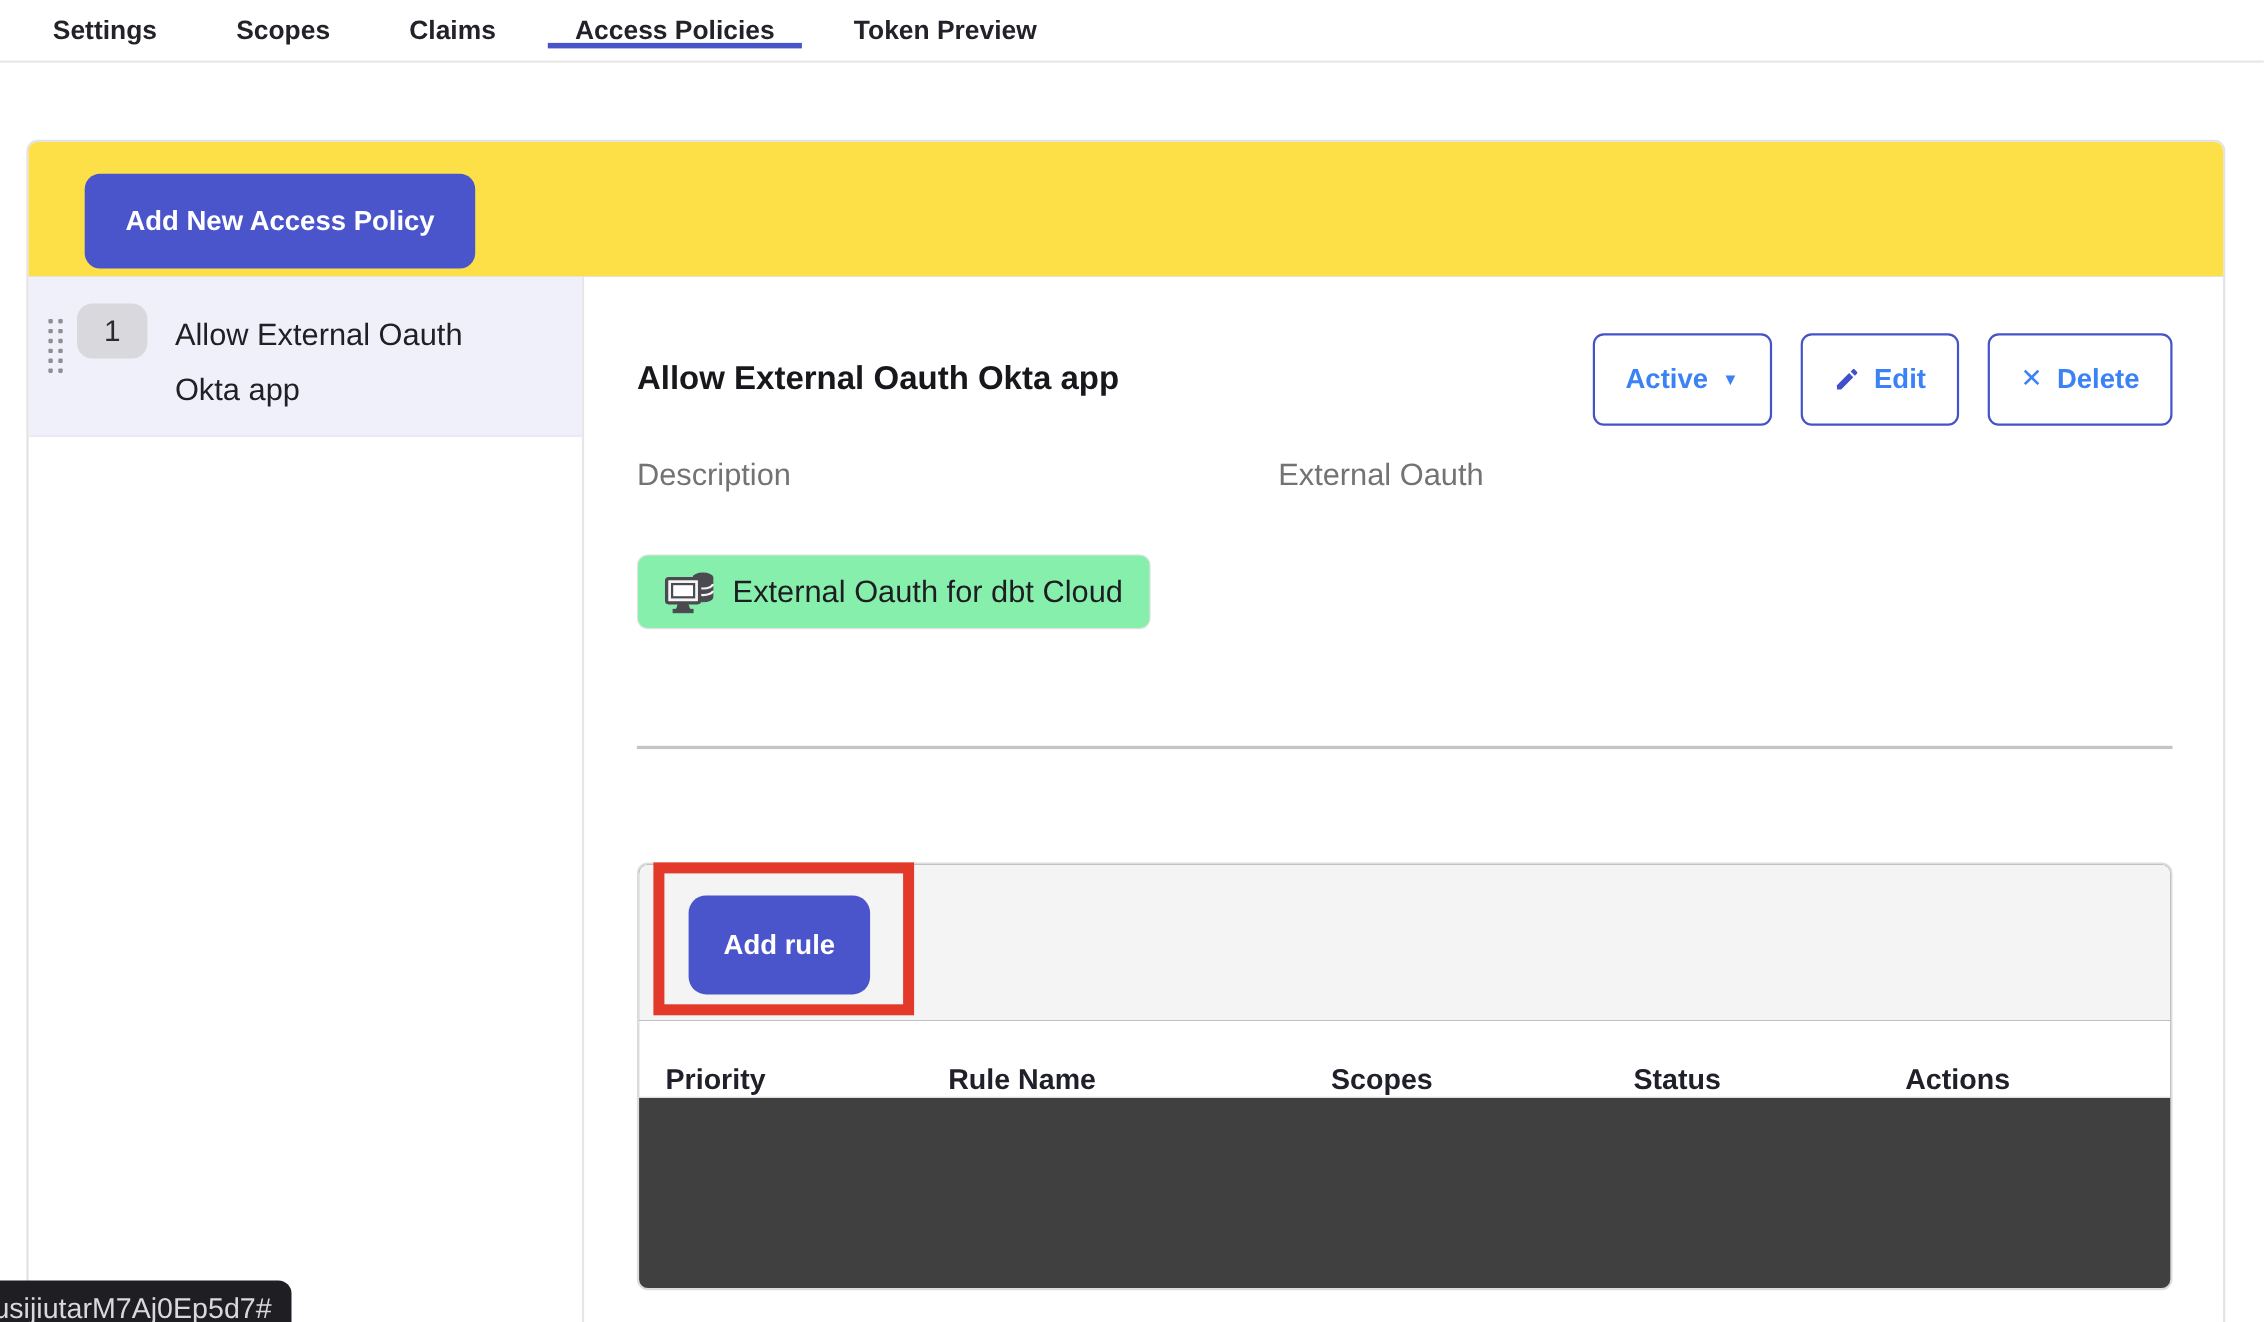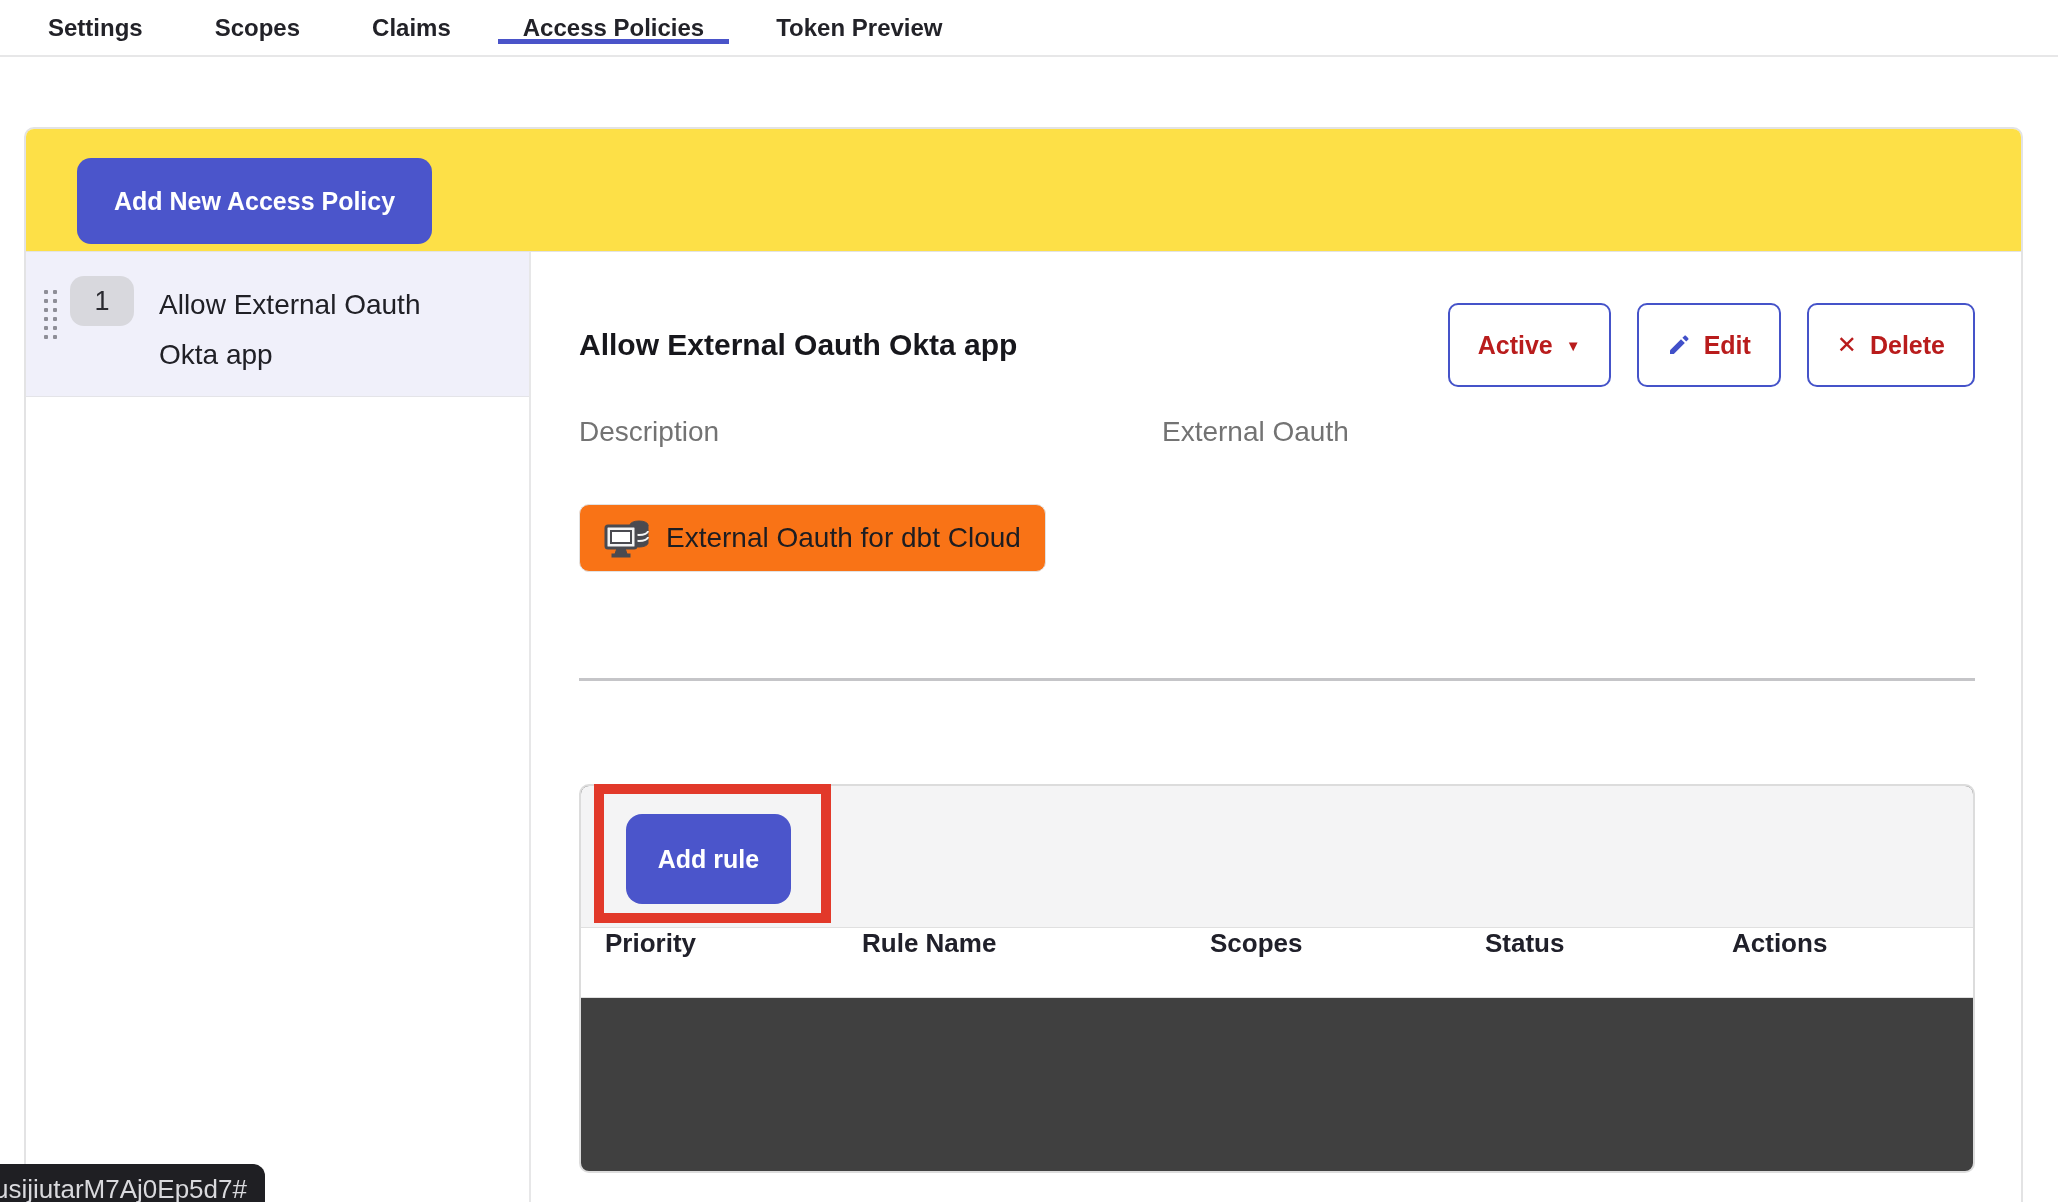--- a/index.html
+++ b/index.html
@@ -40,46 +40,46 @@
                font-size:27px; color:#2a2a30; }
   .policy-name { margin-left:25px; margin-top:4px; width:300px; font-size:28px;
                  line-height:50px; color:#202026; }
 
   
   .main { flex:1; padding:50px 46px 0 48px; }
   .title-row { display:flex; justify-content:space-between; align-items:center; height:86px; }
   .policy-title { font-size:30px; font-weight:600; color:#17171c; }
   .btn-group { display:flex; gap:26px; }
   .btn-outline { height:84px; padding:0 28px; border:2px solid #4553c9; border-radius:10px;
-                 background:#ffffff; color:#b91c1c; font-weight:700; font-size:25px;
+                 background:#ffffff; color:#3b82f6; font-weight:700; font-size:25px;
                  display:flex; align-items:center; gap:13px; cursor:pointer;
                  font-family:"Liberation Sans", sans-serif; }
   .caret { font-size:15px; line-height:1; }
   .x-glyph { font-size:24px; font-weight:400; line-height:1; }
 
   .labels-row { display:flex; margin-top:28px; }
   .assigned-row { display:flex; margin-top:56px; align-items:center; }
   .col-left { width:583px; flex:none; }
   .plain-label { font-size:28px; color:#737373; }
 
-  .client-chip { height:68px; background:#f97316; border:1px solid #e2e2e2; border-radius:10px;
+  .client-chip { height:68px; background:#86efac; border:1px solid #e2e2e2; border-radius:10px;
                  display:inline-flex; align-items:center; gap:14px; padding:0 24px;
                  font-size:28px; color:#1d1d22; cursor:pointer; }
 
   .divider { margin-top:106px; border:none; border-top:3px solid #c5c5c8; width:100%; }
 
   
   .rules-card { position:relative; margin-top:103px; width:1396px; height:389px;
                 border:2px solid #dcdcdc; border-radius:10px; background:#404040; }
   .rules-toolbar { height:142px; background:#f4f4f5; border-bottom:1px solid #e0e0e0;
                    border-radius:8px 8px 0 0; }
   .red-annotation { position:absolute; left:13px; top:-2px; width:237px; height:139px;
                     border:10px solid #e2392a; padding:20px 0 0 22px; z-index:2; }
   .add-rule-btn { width:165px; height:90px; border-radius:16px; font-size:25px; }
-  .rules-header { display:flex; align-items:flex-start; height:70px; padding-left:24px;
+  .rules-header { display:flex; align-items:flex-end; height:70px; padding-left:24px;
                   border-bottom:1px solid #dfdfdf; background:#ffffff; }
   .rules-header .col { font-size:26px; font-weight:700; color:#20202a; }
   .c1{width:257px;} .c2{width:348px;} .c3{width:275px;} .c4{width:247px;} .c5{flex:1;}
   .rules-empty { height:174px; }
 
   
   .status-tooltip { position:absolute; left:-18px; top:1164px; height:58px; min-width:278px;
                     background:#1f1f23; border-radius:10px 12px 10px 10px;
                     color:#d9d9dd; font-size:26px; padding:10px 18px 0 12px; white-space:nowrap; }
 

